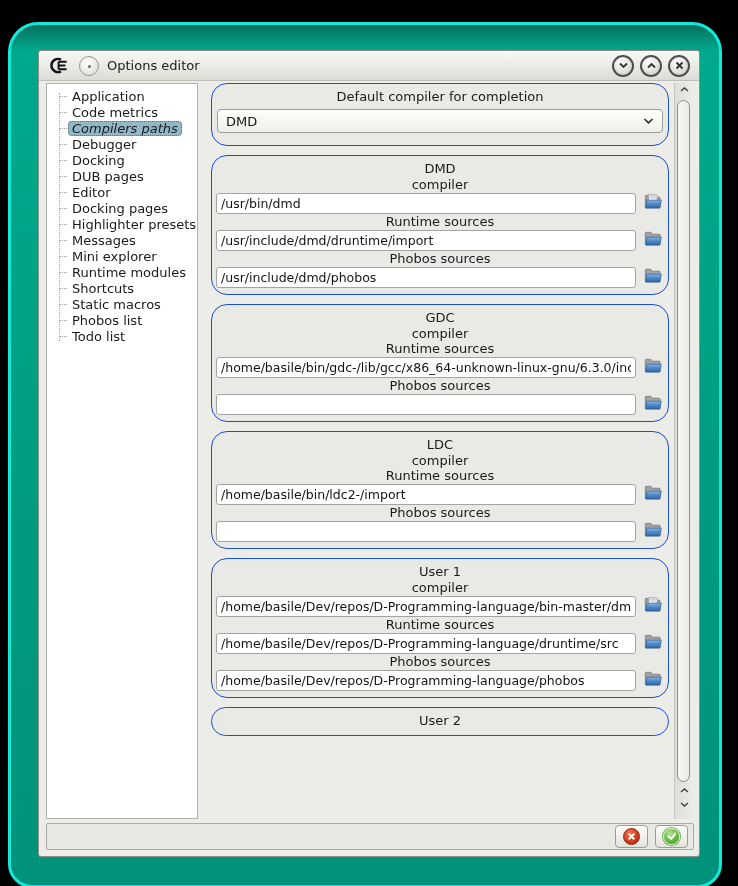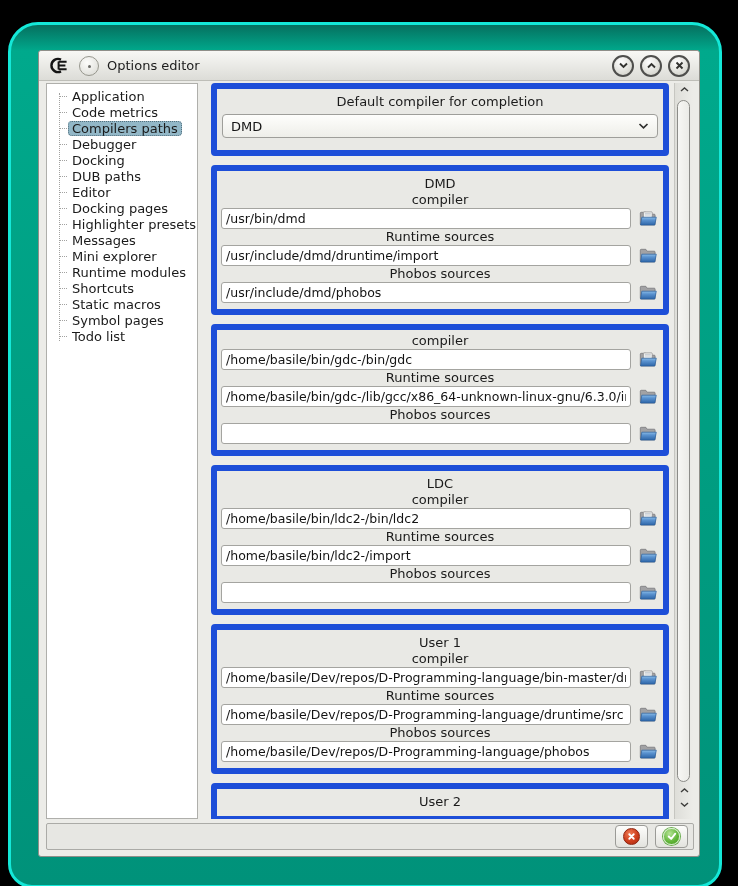--- a/index.html
+++ b/index.html
@@ -41,30 +41,30 @@
   }
   
   .sidebar{
     position:absolute;left:7px;top:32px;width:152px;height:736px;box-sizing:border-box;
     background:#FFFFFF;border:1px solid #AFAFAB;padding-top:4px;overflow:hidden;
   }
   .tree-guide{position:absolute;left:12px;top:9px;height:248px;border-left:1px dotted #A2A2A0;}
   .sb-item{height:16px;display:flex;align-items:center;position:relative;padding-left:21px;font-size:13px;color:#1A1A1A;}
   .sb-item::before{content:"";position:absolute;left:12px;top:8px;width:8px;border-top:1px dotted #A2A2A0;}
   .sb-item .lbl{padding:0 4px;border-radius:4px;line-height:15px;white-space:nowrap;}
-  .sb-item.selected .lbl{background:#92B7C7;outline:1px dotted #53707E;outline-offset:-1px;}
+  .sb-item.selected .lbl{background:#92B7C7;outline:1px dotted #53707E;outline-offset:-1px;font-style:italic;}
   
   .scrollarea{position:absolute;left:172px;top:32px;width:458px;height:736px;overflow:hidden;}
   .group{
-    background:#E9E9E5;border:6px solid #1d4ed8;border-radius:4px;box-sizing:content-box;
+    background:#E9E9E5;border:1px solid #1d4ed8;border-radius:16px;box-sizing:content-box;
     margin-bottom:9px;padding:3px 3px 6px;
   }
   .group-title{text-align:center;font-size:13px;color:#1B1B1B;margin-top:2px;height:16px;}
   .field-label{text-align:center;font-size:13px;color:#1B1B1B;height:15px;}
-  .field-row{display:flex;align-items:center;margin-top:1px;padding:0 1px;gap:6px;}
+  .field-row{display:flex;margin-top:1px;padding:0 1px;gap:6px;}
   .path-input{
     flex:1;height:21px;box-sizing:border-box;border:1px solid #A4A4A0;border-radius:3px;
     background:#FFFFFF;font:12.5px "DejaVu Sans","Liberation Sans",sans-serif;
     padding:0 4px;color:#141414;outline:none;min-width:0;
   }
   .browse-btn{width:22px;height:18px;background:none;border:none;padding:0;display:flex;align-items:center;justify-content:center;}
   .combo{
     margin:4px 2px 6px;height:24px;box-sizing:border-box;border:1px solid #9E9E9A;border-radius:4px;
     background:linear-gradient(#FEFEFC,#EEEEE9);
     display:flex;align-items:center;justify-content:space-between;padding:0 8px;font-size:13px;color:#141414;
@@ -150,21 +150,21 @@
           <div class="sb-item selected">
     <span class="lbl">Compilers paths</span>
   </div>
           <div class="sb-item">
     <span class="lbl">Debugger</span>
   </div>
           <div class="sb-item">
     <span class="lbl">Docking</span>
   </div>
           <div class="sb-item">
-    <span class="lbl">DUB paths</span>
+    <span class="lbl">DUB pages</span>
   </div>
           <div class="sb-item">
     <span class="lbl">Editor</span>
   </div>
           <div class="sb-item">
     <span class="lbl">Docking pages</span>
   </div>
           <div class="sb-item">
     <span class="lbl">Highlighter presets</span>
   </div>
@@ -177,21 +177,21 @@
           <div class="sb-item">
     <span class="lbl">Runtime modules</span>
   </div>
           <div class="sb-item">
     <span class="lbl">Shortcuts</span>
   </div>
           <div class="sb-item">
     <span class="lbl">Static macros</span>
   </div>
           <div class="sb-item">
-    <span class="lbl">Symbol pages</span>
+    <span class="lbl">Phobos list</span>
   </div>
           <div class="sb-item">
     <span class="lbl">Todo list</span>
   </div>
         </div>
     </div>
 
     <div class="scrollarea">
       <div class="group">
         <div class="group-title">Default compiler for completion</div>
@@ -235,33 +235,23 @@
     <input class="path-input" type="text" spellcheck="false" value="/usr/include/dmd/phobos" style="">
     <button class="browse-btn">
                 <svg width="19" height="16" viewBox="0 0 19 16">
     <path d="M1.3 13.1 V2.2 a0.9 0.9 0 0 1 0.9 -0.9 h4.6 l1.3 1.9 h7.1 a0.9 0.9 0 0 1 0.9 0.9 v9 a0.9 0.9 0 0 1 -0.9 0.9 h-12.9 a0.9 0.9 0 0 1 -1 -0.9 z" fill="#A2A2A4" stroke="#707074" stroke-width="0.7"></path>
     <path d="M2.8 6.2 h14.5 l-1.5 7.8 H1.6 z" fill="url(#fgrad)" stroke="#285E9E" stroke-width="0.7"></path>
   </svg>
               </button>
   </div>
 </div>
           <div class="group">
+    <div class="group-title">GDC</div>
 
   <div class="field-label">compiler</div>
-  <div class="field-row">
-    <input class="path-input" type="text" spellcheck="false" value="/home/basile/bin/gdc-/bin/gdc" style="">
-    <button class="browse-btn">
-                <svg width="19" height="16" viewBox="0 0 19 16">
-    <path d="M1.3 13.1 V2.2 a0.9 0.9 0 0 1 0.9 -0.9 h4.6 l1.3 1.9 h7.1 a0.9 0.9 0 0 1 0.9 0.9 v9 a0.9 0.9 0 0 1 -0.9 0.9 h-12.9 a0.9 0.9 0 0 1 -1 -0.9 z" fill="#A2A2A4" stroke="#707074" stroke-width="0.7"></path>
-    <rect x="4.4" y="0.9" width="8.8" height="6" rx="0.6" fill="#F4F4F1" stroke="#86868A" stroke-width="0.7"></rect>
-    <path d="M5.8 2.6 h6 M5.8 4 h6" stroke="#A8B2C0" stroke-width="0.6"></path>
-    <path d="M2.8 6.2 h14.5 l-1.5 7.8 H1.6 z" fill="url(#fgrad)" stroke="#285E9E" stroke-width="0.7"></path>
-  </svg>
-              </button>
-  </div>
 
   <div class="field-label">Runtime sources</div>
   <div class="field-row">
     <input class="path-input" type="text" spellcheck="false" value="/home/basile/bin/gdc-/lib/gcc/x86_64-unknown-linux-gnu/6.3.0/include" style="">
     <button class="browse-btn">
                 <svg width="19" height="16" viewBox="0 0 19 16">
     <path d="M1.3 13.1 V2.2 a0.9 0.9 0 0 1 0.9 -0.9 h4.6 l1.3 1.9 h7.1 a0.9 0.9 0 0 1 0.9 0.9 v9 a0.9 0.9 0 0 1 -0.9 0.9 h-12.9 a0.9 0.9 0 0 1 -1 -0.9 z" fill="#A2A2A4" stroke="#707074" stroke-width="0.7"></path>
     <path d="M2.8 6.2 h14.5 l-1.5 7.8 H1.6 z" fill="url(#fgrad)" stroke="#285E9E" stroke-width="0.7"></path>
   </svg>
               </button>
@@ -275,31 +265,20 @@
     <path d="M1.3 13.1 V2.2 a0.9 0.9 0 0 1 0.9 -0.9 h4.6 l1.3 1.9 h7.1 a0.9 0.9 0 0 1 0.9 0.9 v9 a0.9 0.9 0 0 1 -0.9 0.9 h-12.9 a0.9 0.9 0 0 1 -1 -0.9 z" fill="#A2A2A4" stroke="#707074" stroke-width="0.7"></path>
     <path d="M2.8 6.2 h14.5 l-1.5 7.8 H1.6 z" fill="url(#fgrad)" stroke="#285E9E" stroke-width="0.7"></path>
   </svg>
               </button>
   </div>
 </div>
           <div class="group">
     <div class="group-title">LDC</div>
 
   <div class="field-label">compiler</div>
-  <div class="field-row">
-    <input class="path-input" type="text" spellcheck="false" value="/home/basile/bin/ldc2-/bin/ldc2" style="">
-    <button class="browse-btn">
-                <svg width="19" height="16" viewBox="0 0 19 16">
-    <path d="M1.3 13.1 V2.2 a0.9 0.9 0 0 1 0.9 -0.9 h4.6 l1.3 1.9 h7.1 a0.9 0.9 0 0 1 0.9 0.9 v9 a0.9 0.9 0 0 1 -0.9 0.9 h-12.9 a0.9 0.9 0 0 1 -1 -0.9 z" fill="#A2A2A4" stroke="#707074" stroke-width="0.7"></path>
-    <rect x="4.4" y="0.9" width="8.8" height="6" rx="0.6" fill="#F4F4F1" stroke="#86868A" stroke-width="0.7"></rect>
-    <path d="M5.8 2.6 h6 M5.8 4 h6" stroke="#A8B2C0" stroke-width="0.6"></path>
-    <path d="M2.8 6.2 h14.5 l-1.5 7.8 H1.6 z" fill="url(#fgrad)" stroke="#285E9E" stroke-width="0.7"></path>
-  </svg>
-              </button>
-  </div>
 
   <div class="field-label">Runtime sources</div>
   <div class="field-row">
     <input class="path-input" type="text" spellcheck="false" value="/home/basile/bin/ldc2-/import" style="">
     <button class="browse-btn">
                 <svg width="19" height="16" viewBox="0 0 19 16">
     <path d="M1.3 13.1 V2.2 a0.9 0.9 0 0 1 0.9 -0.9 h4.6 l1.3 1.9 h7.1 a0.9 0.9 0 0 1 0.9 0.9 v9 a0.9 0.9 0 0 1 -0.9 0.9 h-12.9 a0.9 0.9 0 0 1 -1 -0.9 z" fill="#A2A2A4" stroke="#707074" stroke-width="0.7"></path>
     <path d="M2.8 6.2 h14.5 l-1.5 7.8 H1.6 z" fill="url(#fgrad)" stroke="#285E9E" stroke-width="0.7"></path>
   </svg>
               </button>

